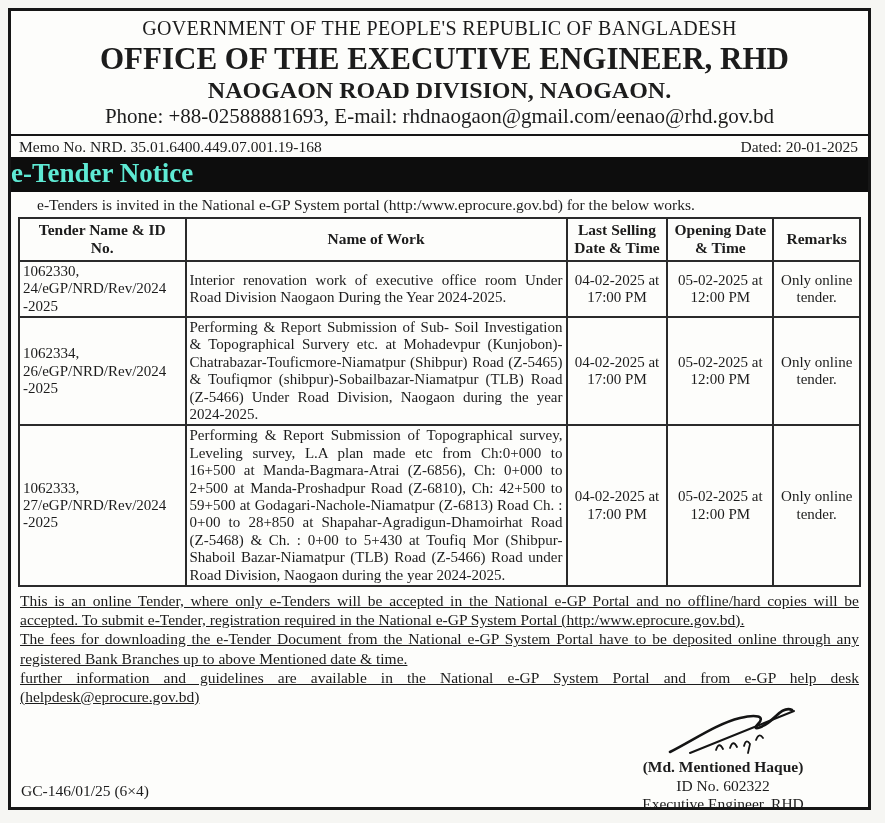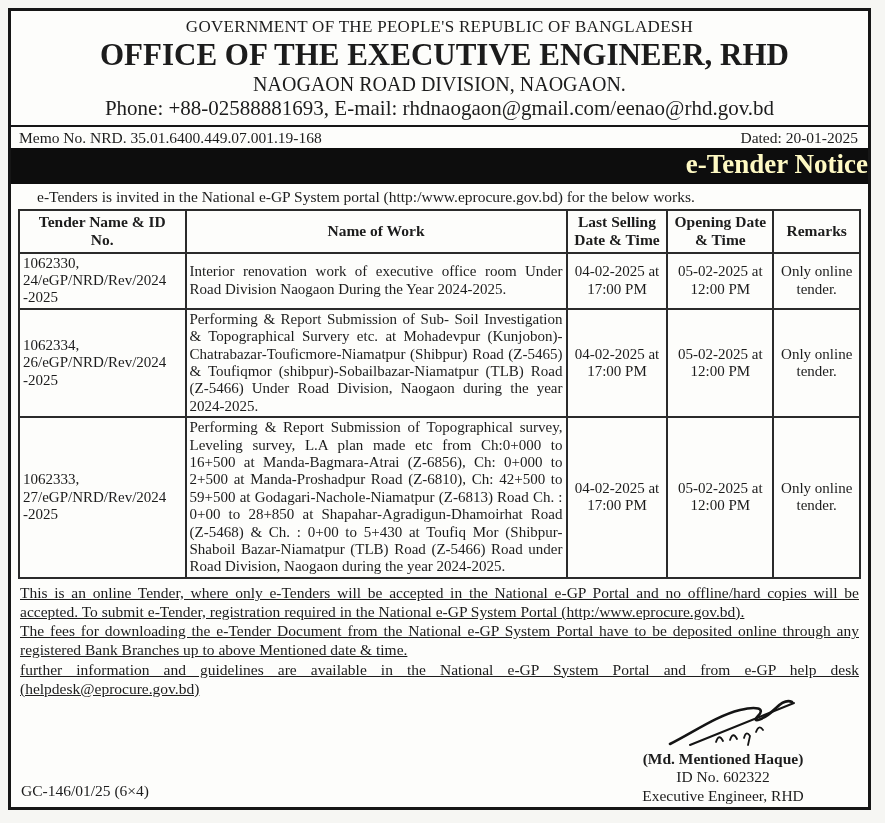--- a/index.html
+++ b/index.html
@@ -11,26 +11,26 @@
     position: relative;
   }
   .page {
     position: absolute; left: 8px; top: 8px;
     width: 863px; height: 802px;
     border: 3px solid #161616;
     background: #fdfdfb;
     overflow: hidden;
   }
   .header { text-align: center; padding-top: 6px; padding-bottom: 4px; border-bottom: 2px solid #161616; }
-  .header .h1 { font-size: 17px; line-height: 1.18; letter-spacing: 0.3px; }
+  .header .h1 { font-size: 20px; line-height: 1.18; letter-spacing: 0.3px; }
   .header .h2 { font-size: 31px; line-height: 1.16; font-weight: bold; margin-left: 10px; }
-  .header .h3 { font-size: 20px; line-height: 1.16; }
+  .header .h3 { font-size: 24px; line-height: 1.16; font-weight: bold; }
   .header .h4 { font-size: 21px; line-height: 1.2; }
   .memo-row { display: flex; justify-content: space-between; padding: 2px 10px 1px 8px; font-size: 15.5px; }
-  .banner { background: #0d0d0d; color: #fef9c3; text-align: right; font-size: 27px; font-weight: bold; line-height: 1.1; padding: 2px 0 4px; }
+  .banner { background: #0d0d0d; color: #5eead4; text-align: left; font-size: 27px; font-weight: bold; line-height: 1.1; padding: 2px 0 4px; }
   .intro { font-size: 15.5px; padding: 4px 26px 3px; }
   table.tender { width: calc(100% - 14px); margin: 0 7px; border-collapse: collapse; font-size: 15px; line-height: 1.16; table-layout: fixed; }
   table.tender th, table.tender td { border: 2px solid #2b2b2b; vertical-align: middle; padding: 1px 3px; }
   table.tender th { font-size: 15.5px; font-weight: bold; text-align: center; white-space: pre-line; line-height: 1.15; padding: 2px 2px 3px; }
   col.c-id { width: 19.8%; } col.c-work { width: 45.3%; } col.c-sell { width: 12.0%; } col.c-open { width: 12.6%; } col.c-rem { width: 10.3%; }
   td.cell-id { white-space: pre-line; }
   td.cell-work { text-align: justify; padding: 1px 4px; }
   td.cell-date, td.cell-remarks { text-align: center; }
   .notes { padding: 4px 9px 0; font-size: 15.5px; line-height: 1.24; text-align: justify; text-decoration: underline; }
   .notes .u { text-decoration: underline; }

